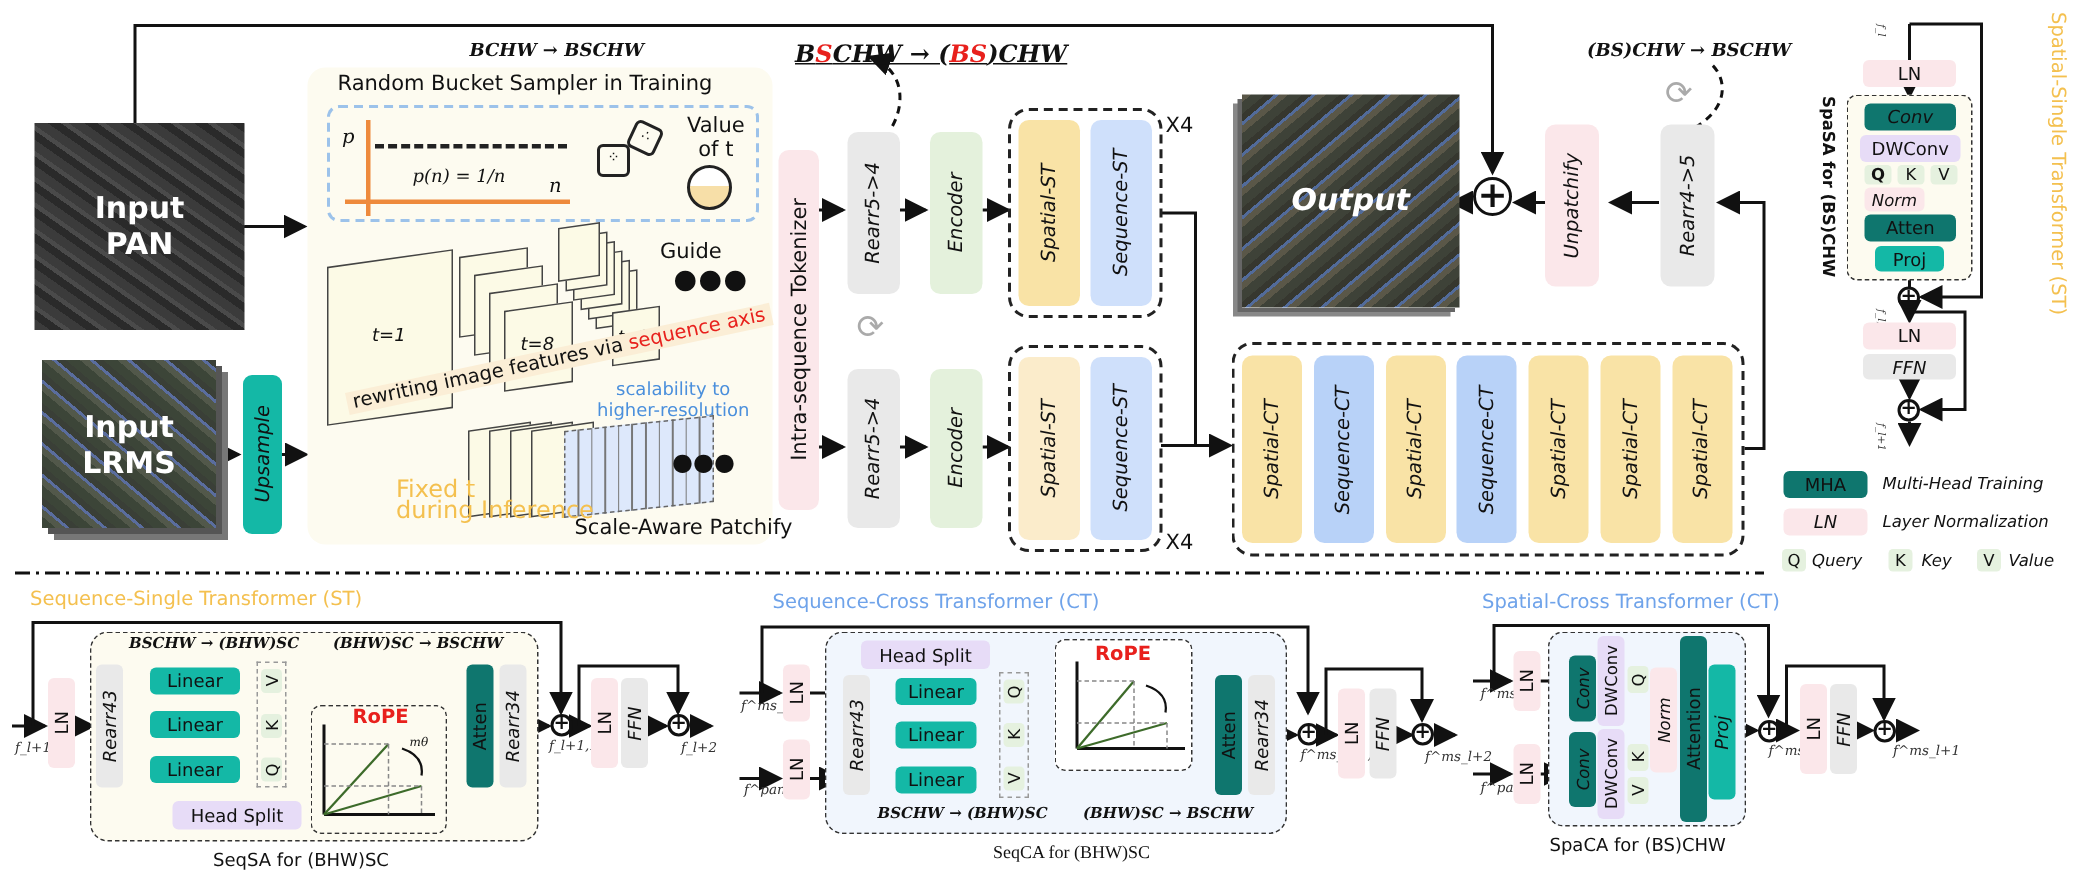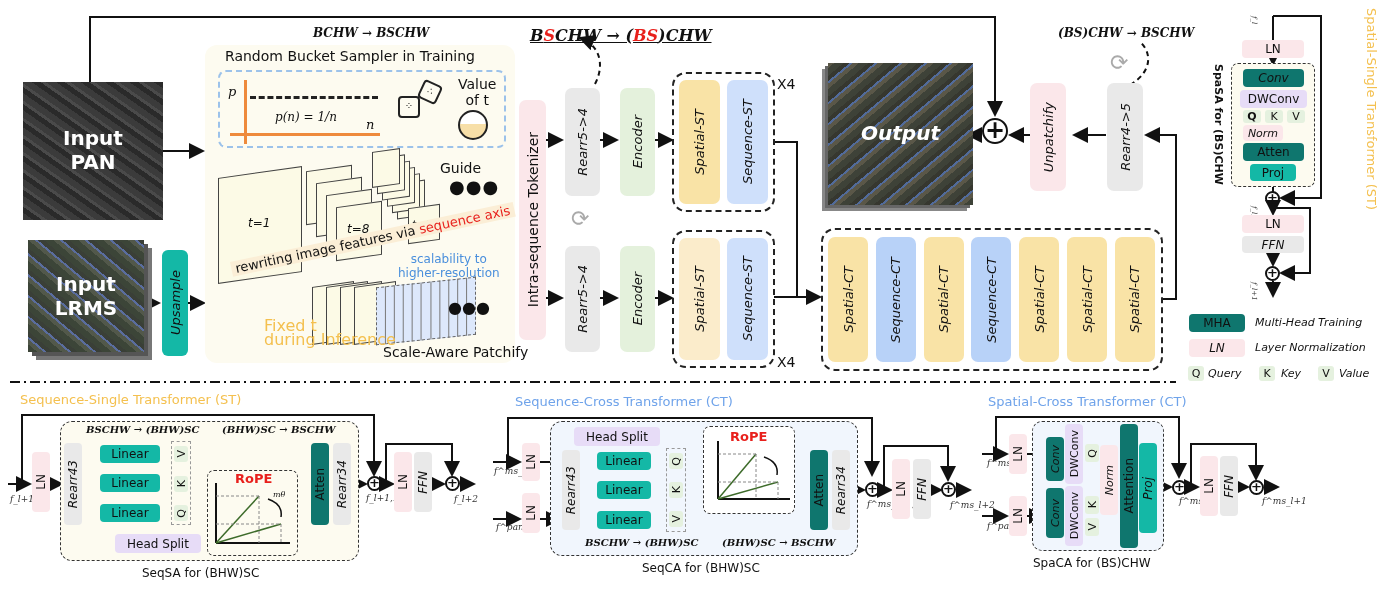--- a/index.html
+++ b/index.html
@@ -458,21 +458,21 @@
 <div class="abs" style="left:865px;top:482px;width:15px;height:15px;border:2px solid #111;border-radius:50%;box-sizing:border-box;font-size:13px;line-height:10px;text-align:center;font-weight:bold;">+</div>
 <div class="lbl math" style="left:867px;top:499px;font-size:9px;font-weight:normal;color:#333;">f^ms_l+1,1</div>
 <div class="box pink" style="left:892px;top:459px;width:18px;height:60px;border-radius:4px;">
     <span class="vt" style="font-size:12px;">LN</span>
   </div>
 <div class="box gray" style="left:913px;top:459px;width:18px;height:60px;border-radius:4px;">
     <span class="vt it" style="font-size:12px;">FFN</span>
   </div>
 <div class="abs" style="left:941px;top:482px;width:15px;height:15px;border:2px solid #111;border-radius:50%;box-sizing:border-box;font-size:13px;line-height:10px;text-align:center;font-weight:bold;">+</div>
 <div class="lbl math" style="left:950px;top:500px;font-size:9px;font-weight:normal;color:#333;">f^ms_l+2</div>
-<div class="lbl" style="left:642px;top:561px;font-size:12px;">SeqCA for (BHW)SC</div>
+<div class="lbl" style="left:662px;top:561px;font-size:12px;font-family:Liberation Serif, serif;">SeqCA for (BHW)SC</div>
 
 <div class="lbl" style="left:988px;top:394px;font-size:13px;color:#6fa3ea;">Spatial-Cross Transformer (CT)</div>
 <div class="abs" style="left:1032px;top:421px;width:132px;height:130px;border:1.5px dashed #333;border-radius:10px;background:#f1f6fd;box-sizing:border-box;"></div>
 <div class="lbl math" style="left:987px;top:458px;font-size:9px;font-weight:normal;color:#333;">f^ms_l</div>
 <div class="lbl math" style="left:987px;top:521px;font-size:9px;font-weight:normal;color:#333;">f^pan</div>
 <div class="box pink" style="left:1009px;top:434px;width:18px;height:40px;border-radius:4px;">
     <span class="vt" style="font-size:12px;">LN</span>
   </div>
 <div class="box pink" style="left:1009px;top:496px;width:18px;height:40px;border-radius:4px;">
     <span class="vt" style="font-size:12px;">LN</span>

